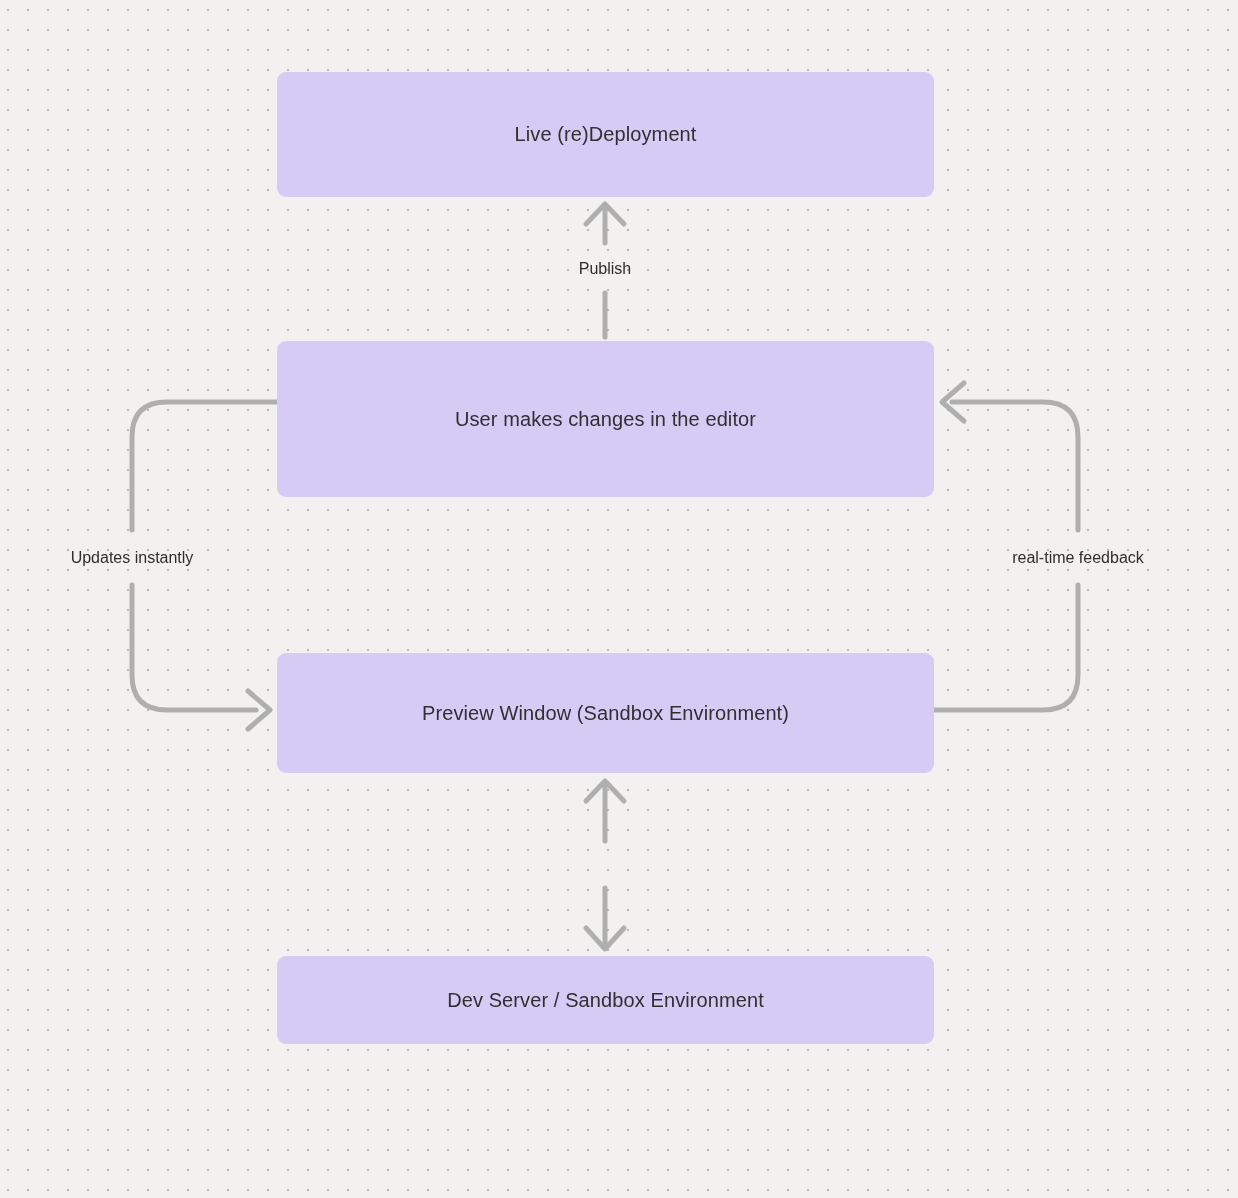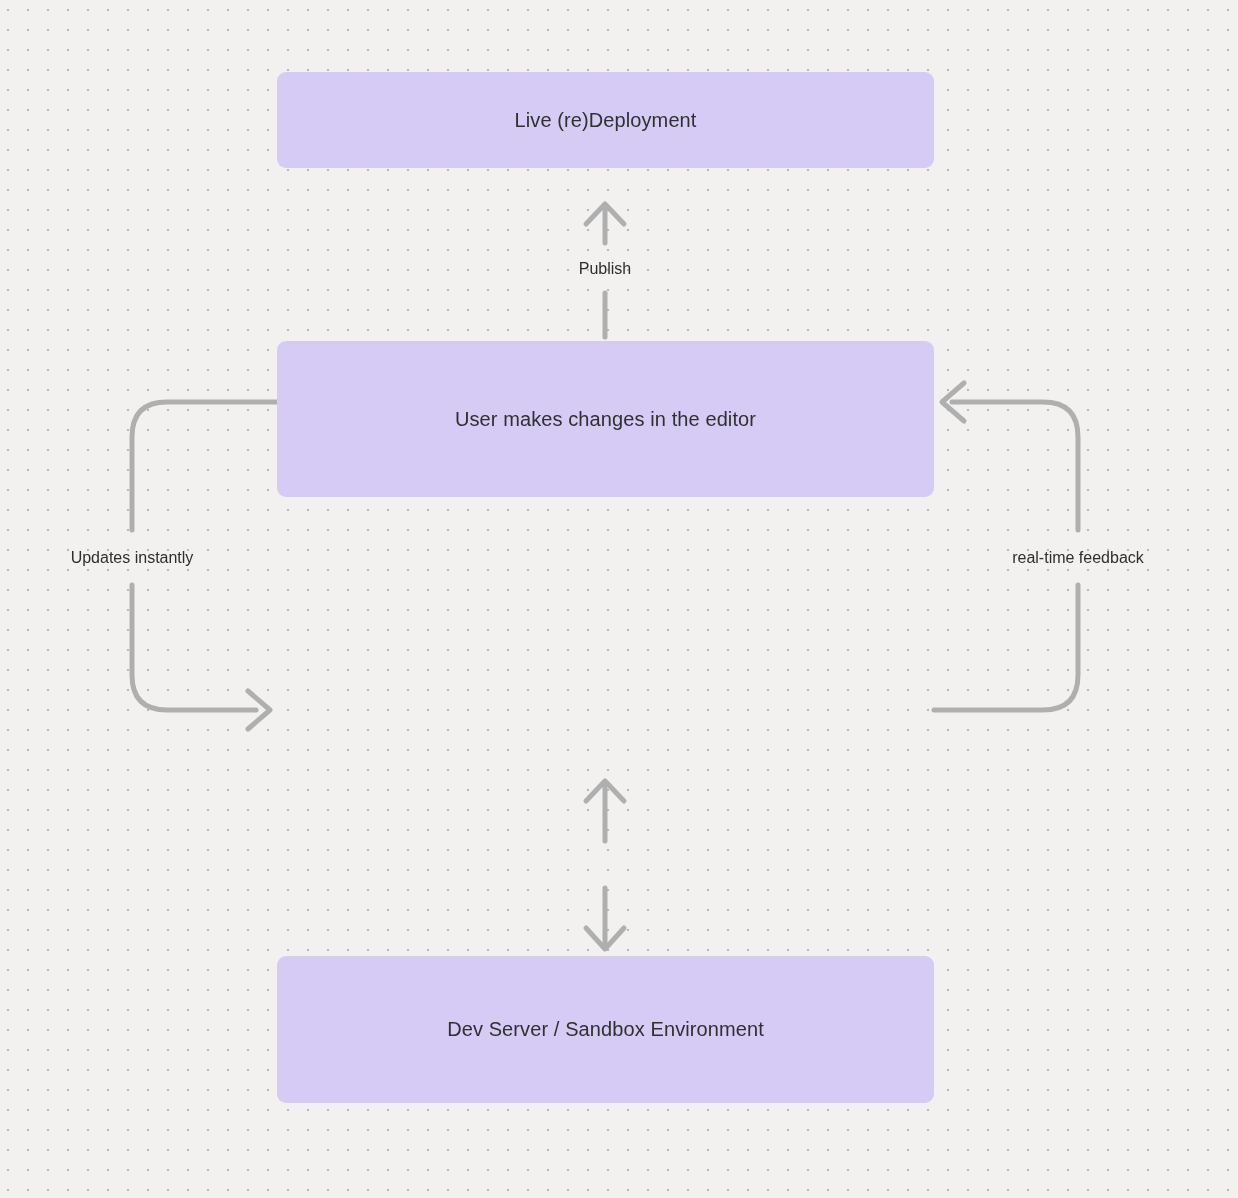--- a/index.html
+++ b/index.html
@@ -46,24 +46,24 @@
     align-items: center;
     justify-content: center;
     box-sizing: border-box;
   }
   .node span {
     font-size: 20px;
     color: #303030;
     letter-spacing: 0.1px;
     white-space: nowrap;
   }
-  .node-live     { top: 72px;  height: 96px; justify-content: center; }
+  .node-live     { top: 72px;  height: 125px; justify-content: center; }
   .node-editor   { top: 341px; height: 156px; }
   .node-preview  { top: 653px; height: 120px; }
-  .node-dev      { top: 956px; height: 147px; }
+  .node-dev      { top: 956px; height: 88px; }
   .edge-label {
     position: absolute;
     transform: translate(-50%, -50%);
     font-size: 16px;
     color: #2e2e2e;
     white-space: nowrap;
   }
   .label-publish  { left: 605px;  top: 269px; }
   .label-updates  { left: 132px;  top: 558px; }
   .label-realtime { left: 1078px; top: 558px; }
@@ -103,20 +103,23 @@
   </svg>
 
   <div class="node node-live">
     <span>Live (re)Deployment</span>
   </div>
 
   <div class="node node-editor">
     <span>User makes changes in the editor</span>
   </div>
 
+  <div class="node node-preview">
+    <span>Preview Window (Sandbox Environment)</span>
+  </div>
 
   <div class="node node-dev">
     <span>Dev Server / Sandbox Environment</span>
   </div>
 
   <div class="edge-label label-publish">Publish</div>
   <div class="edge-label label-updates">Updates instantly</div>
   <div class="edge-label label-realtime">real-time feedback</div>
 
 </div>

